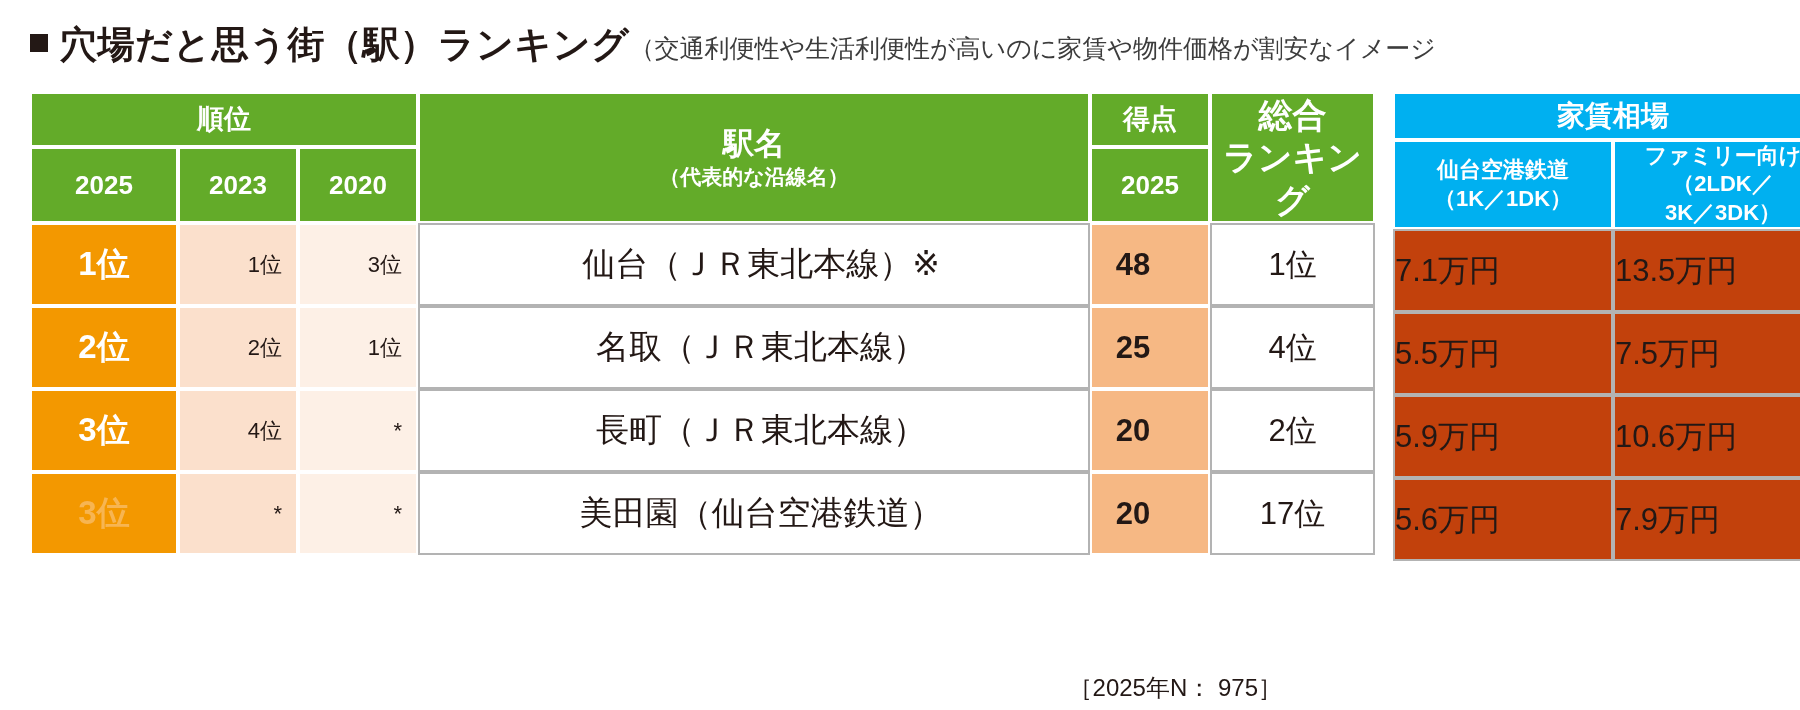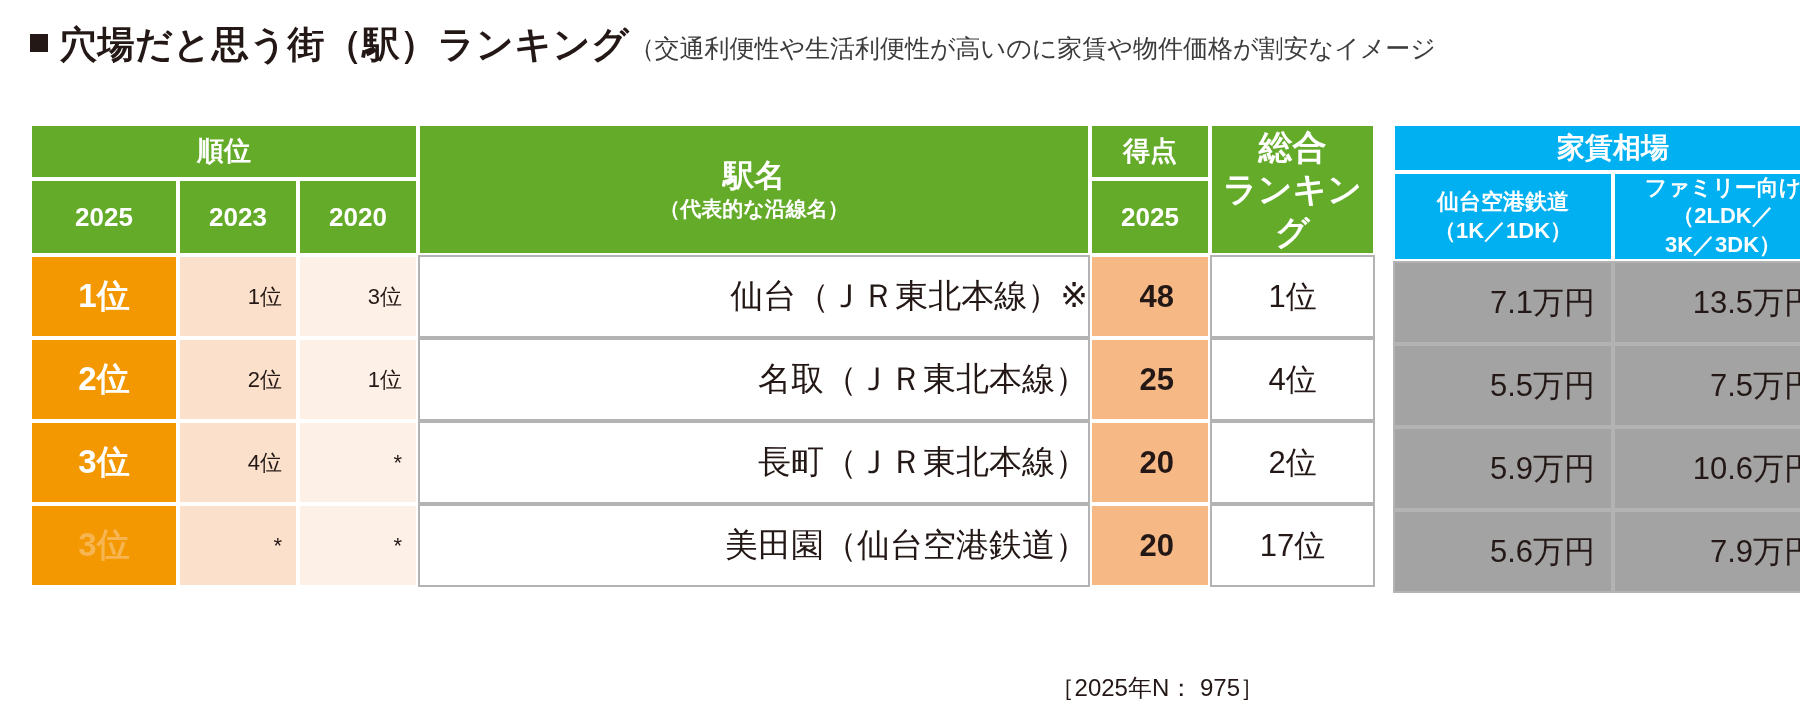--- a/index.html
+++ b/index.html
@@ -59,21 +59,20 @@
     position: relative;
     margin-top: 20px;
     display: flex;
     align-items: flex-start;
   }
 
   table {
     border-collapse: separate;
     border-spacing: 0;
     table-layout: fixed;
-    margin-top: 32px;
   }
   td, th {
     padding: 0;
     margin: 0;
     vertical-align: middle;
     text-align: center;
     border: 2px solid #b3b3b3;
   }
 
   
@@ -115,33 +114,32 @@
     background: #fdf0e6;
     font-size: 22px;
     color: #231815;
     text-align: right;
     padding-right: 14px;
     border-color: #ffffff;
   }
   .c-station {
     background: #ffffff;
     font-size: 33px;
-    text-align: right;
+    text-align: center;
     padding-left: 14px;
     color: #231815;
     border-color: #b3b3b3;
   }
   .c-score {
     background: #f5b histological;
   }
   .c-score {
     background: #f6b884;
     font-size: 31px;
     font-weight: bold;
-    text-align: right;
     padding-right: 34px;
     border-color: #ffffff;
   }
   .c-overall {
     background: #ffffff;
     font-size: 31px;
     border-color: #b3b3b3;
   }
 
   
@@ -162,31 +160,31 @@
   .rent-table .hdr-sub {
     background: #00b0f0;
     color: #ffffff;
     font-weight: bold;
     font-size: 22px;
     line-height: 1.3;
     height: 62px;
     border-color: #ffffff;
   }
   .rent-table .c-rent {
-    background: #a3a3a3;
+    background: #c2410c;
     font-size: 31px;
     height: 79px;
-    text-align: right;
+    text-align: left;
     padding-right: 16px;
     border-color: #b3b3b3;
   }
 
   .note {
     position: absolute;
-    right: 432px;
+    right: 414px;
     bottom: 6px;
     font-size: 24px;
     color: #231815;
     white-space: nowrap;
     text-align: right;
   }
 </style>
 </head>
 <body>
 

